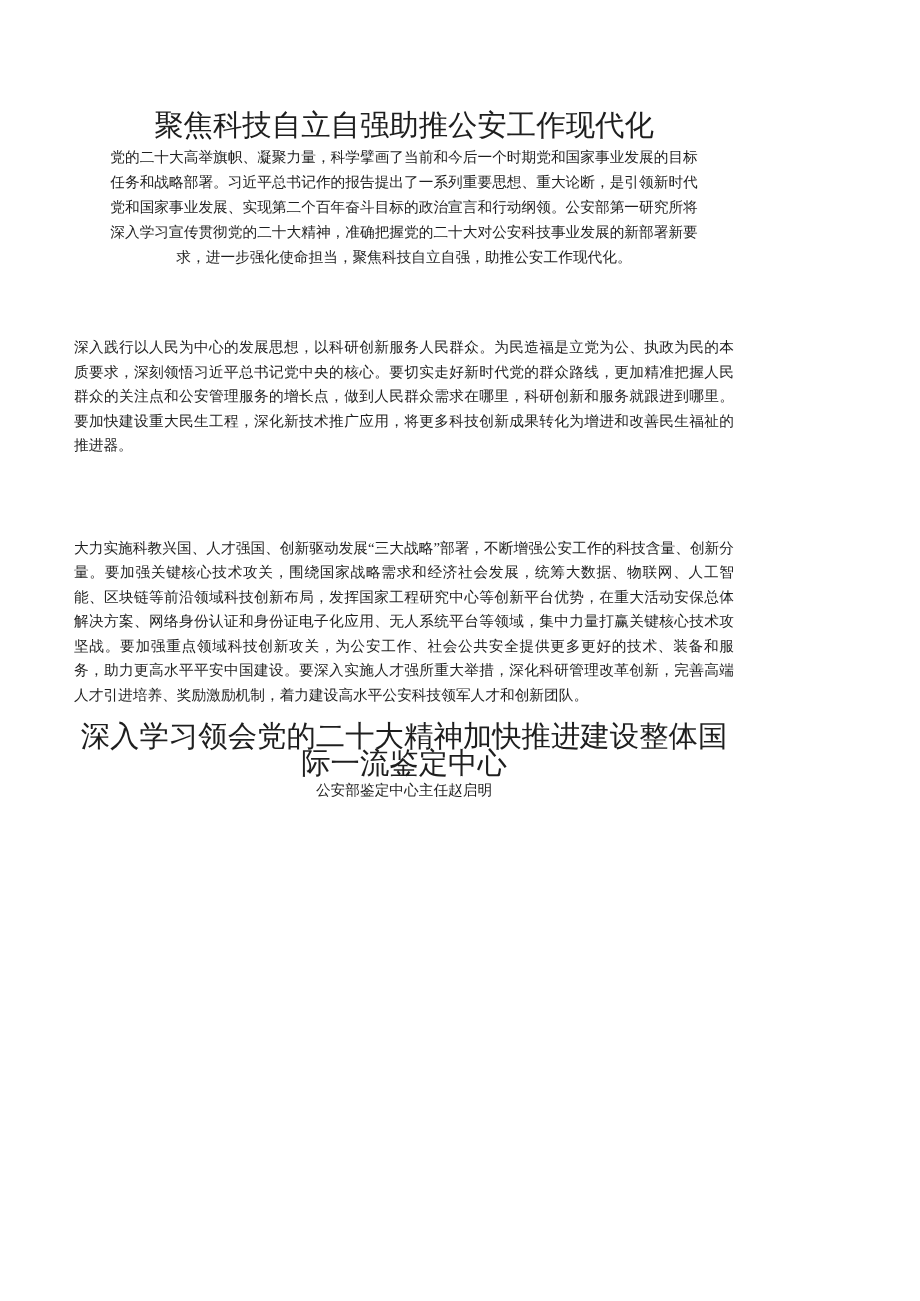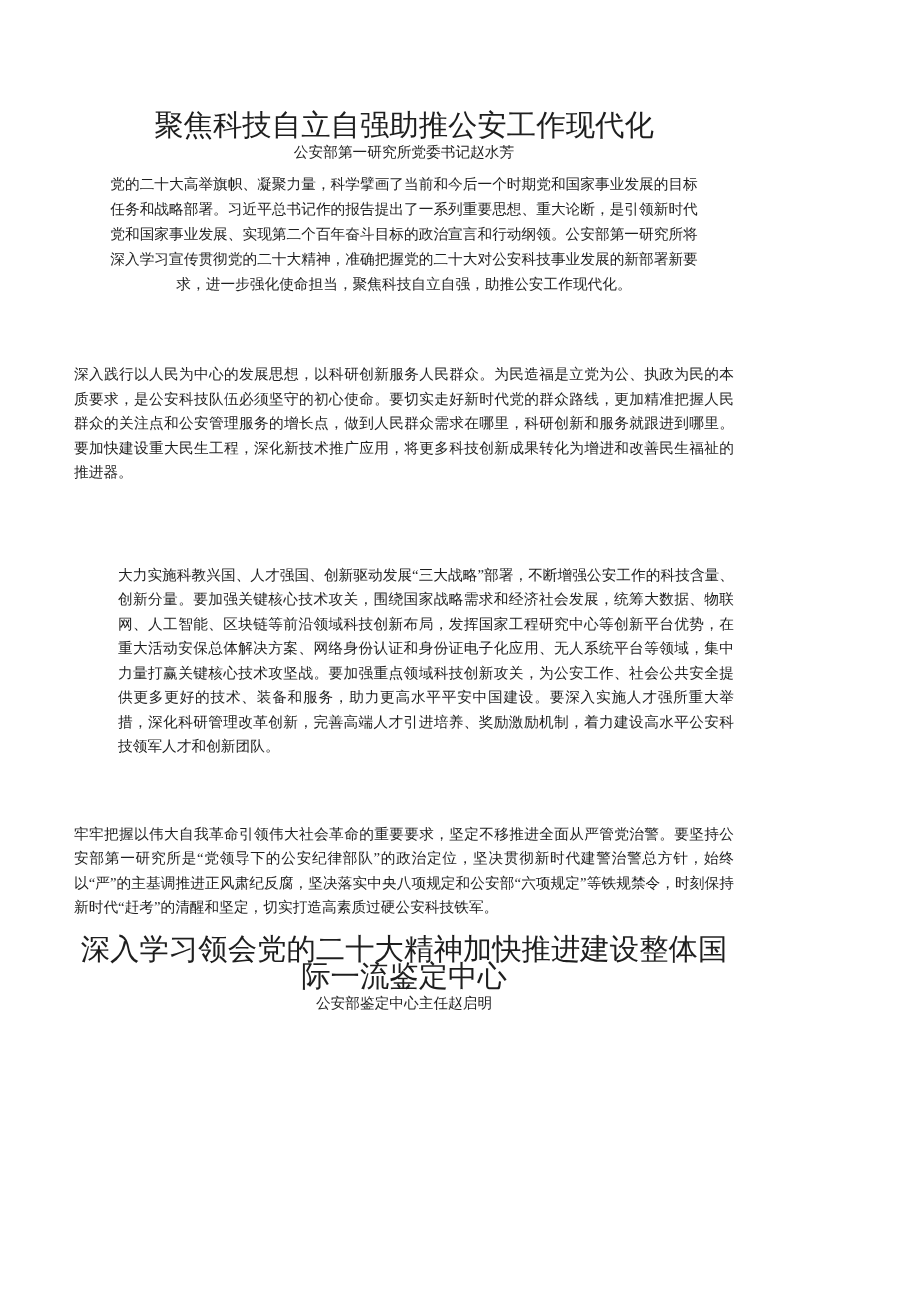--- a/index.html
+++ b/index.html
@@ -43,41 +43,39 @@
     text-align: center;
     line-height: 25px;
   }
   .body-para {
     text-align: justify;
     line-height: 24.5px;
     margin: 0;
   }
   .gap-a { margin-top: 62px; }
   .gap-b { margin-top: 65px; }
-  .gap-c { margin-top: 78px; margin-left: 44px; }
+  .gap-c { margin-top: 78px; }
   .gap-d { margin-top: 63px; }
   .article2-title { margin-top: 16px; }
 </style>
 </head>
 <body>
 
 <div class="page">
   <div class="doc">
 
     <h1 class="article-title">聚焦科技自立自强助推公安工作现代化</h1>
 
-    <div class="article-byline">公安部第一研究所党委书记赵水芳</div>
 
     <div class="lead-para">党的二十大高举旗帜、凝聚力量，科学擘画了当前和今后一个时期党和国家事业发展的目标任务和战略部署。习近平总书记作的报告提出了一系列重要思想、重大论断，是引领新时代党和国家事业发展、实现第二个百年奋斗目标的政治宣言和行动纲领。公安部第一研究所将深入学习宣传贯彻党的二十大精神，准确把握党的二十大对公安科技事业发展的新部署新要求，进一步强化使命担当，聚焦科技自立自强，助推公安工作现代化。</div>
 
 
-    <p class="body-para gap-b">深入践行以人民为中心的发展思想，以科研创新服务人民群众。为民造福是立党为公、执政为民的本质要求，是公安科技队伍必须坚守的初心使命。要切实走好新时代党的群众路线，更加精准把握人民群众的关注点和公安管理服务的增长点，做到人民群众需求在哪里，科研创新和服务就跟进到哪里。要加快建设重大民生工程，深化新技术推广应用，将更多科技创新成果转化为增进和改善民生福祉的推进器。</p>
+    <p class="body-para gap-b">深入践行以人民为中心的发展思想，以科研创新服务人民群众。为民造福是立党为公、执政为民的本质要求，深刻领悟习近平总书记党中央的核心。要切实走好新时代党的群众路线，更加精准把握人民群众的关注点和公安管理服务的增长点，做到人民群众需求在哪里，科研创新和服务就跟进到哪里。要加快建设重大民生工程，深化新技术推广应用，将更多科技创新成果转化为增进和改善民生福祉的推进器。</p>
 
     <p class="body-para gap-c">大力实施科教兴国、人才强国、创新驱动发展“三大战略”部署，不断增强公安工作的科技含量、创新分量。要加强关键核心技术攻关，围绕国家战略需求和经济社会发展，统筹大数据、物联网、人工智能、区块链等前沿领域科技创新布局，发挥国家工程研究中心等创新平台优势，在重大活动安保总体解决方案、网络身份认证和身份证电子化应用、无人系统平台等领域，集中力量打赢关键核心技术攻坚战。要加强重点领域科技创新攻关，为公安工作、社会公共安全提供更多更好的技术、装备和服务，助力更高水平平安中国建设。要深入实施人才强所重大举措，深化科研管理改革创新，完善高端人才引进培养、奖励激励机制，着力建设高水平公安科技领军人才和创新团队。</p>
 
-    <p class="body-para gap-d">牢牢把握以伟大自我革命引领伟大社会革命的重要要求，坚定不移推进全面从严管党治警。要坚持公安部第一研究所是“党领导下的公安纪律部队”的政治定位，坚决贯彻新时代建警治警总方针，始终以“严”的主基调推进正风肃纪反腐，坚决落实中央八项规定和公安部“六项规定”等铁规禁令，时刻保持新时代“赶考”的清醒和坚定，切实打造高素质过硬公安科技铁军。</p>
 
     <h1 class="article-title article2-title">深入学习领会党的二十大精神加快推进建设整体国际一流鉴定中心</h1>
 
     <div class="article-byline">公安部鉴定中心主任赵启明</div>
 
   </div>
 </div>
 
 </body></html>

